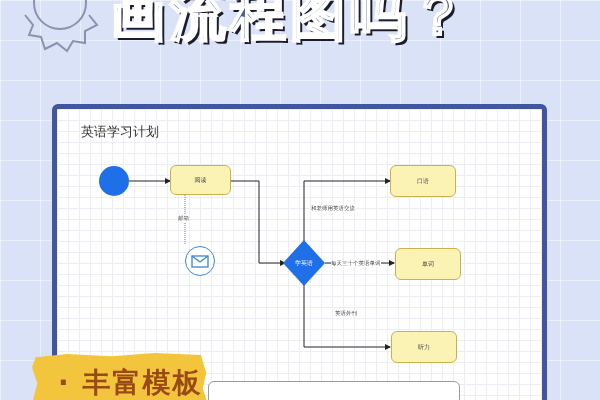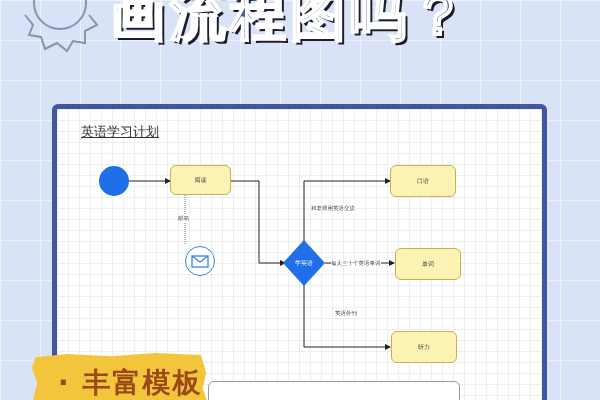--- a/index.html
+++ b/index.html
@@ -28,21 +28,21 @@
     position:absolute; left:52px; top:104px; width:485px; height:320px;
     border:5px solid #41569c; border-radius:6px;
     background-color:#ffffff;
     background-image:
       linear-gradient(#eceef3 1px, transparent 1px),
       linear-gradient(90deg, #eceef3 1px, transparent 1px);
     background-size:11px 11px;
   }
   .panel-title {
     position:absolute; left:24px; top:14px;
-    font-size:13px; color:#333;text-decoration:underline;
+    font-size:13px; color:#333;
   }
   svg.flow { position:absolute; left:0; top:0; }
   .node {
     position:absolute; background:#fbf3b4; border:1.5px solid #c9b24e;
     border-radius:6px; display:flex; align-items:center; justify-content:center;
     font-size:6px; color:#444;
   }
   .edge-label { position:absolute; font-size:5.5px; color:#444; white-space:nowrap; background:#fff; }
   .start {
     position:absolute; width:30px; height:30px; border-radius:50%; background:#1f6fe8;

